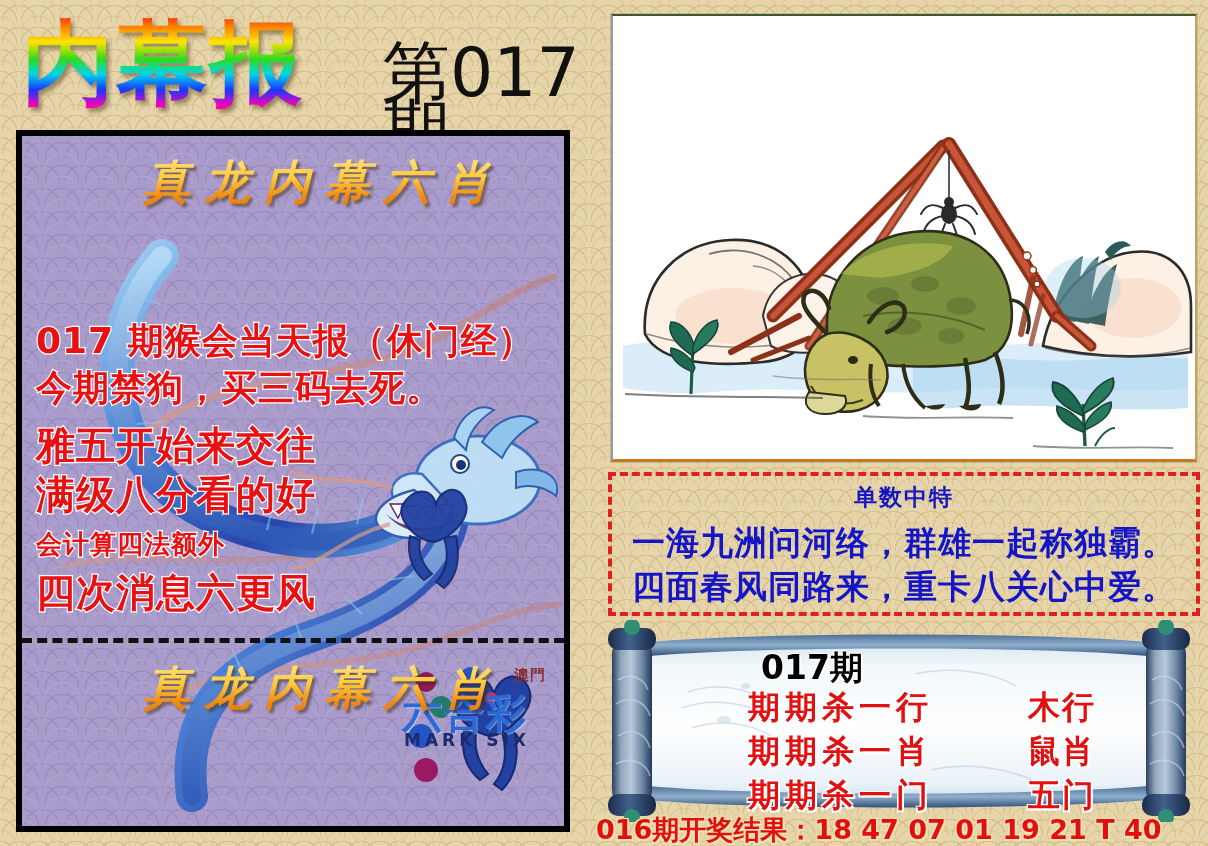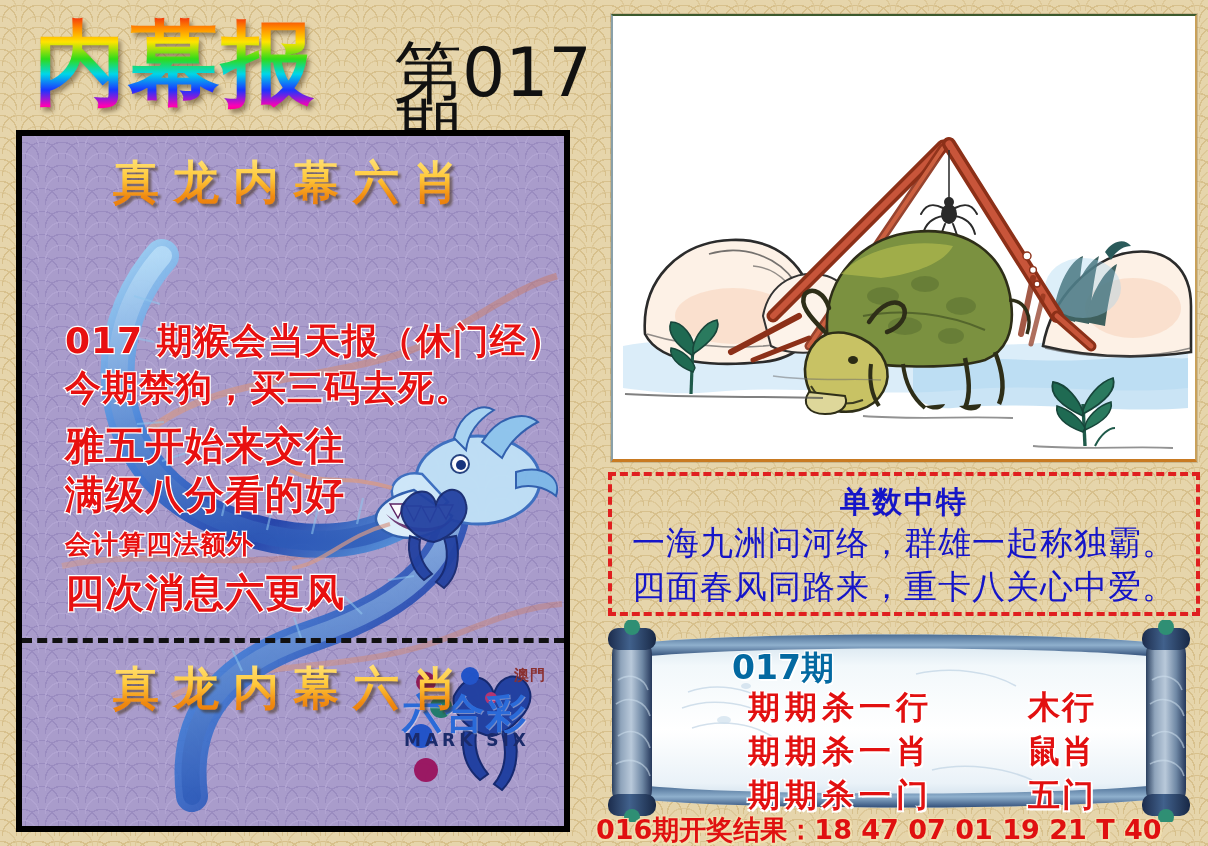--- a/index.html
+++ b/index.html
@@ -24,21 +24,21 @@
   .scallop2{
     position:absolute;inset:0;
     background-image:
       radial-gradient(circle at 50% 100%, transparent 0 16px, #dbc695 16px 17.5px, transparent 17.5px 100%);
     background-size:38px 22px;
     background-position:19px 11px;
     opacity:.85;
   }
 
   
-  #header{position:absolute;left:12px;top:0;width:600px;height:128px;}
+  #header{position:absolute;left:0;top:0;width:600px;height:128px;}
   #brand-title{
     position:absolute;left:22px;top:14px;
     font-size:92px;line-height:100px;font-weight:bold;
     font-family:"DejaVu Sans","Liberation Sans",sans-serif;
     letter-spacing:2px;
     background-image:linear-gradient(#f01f10 0%,#ff8a00 14%,#ffe400 28%,#2fdb1a 45%,#00d7e8 60%,#1b36ff 76%,#ff00b4 92%,#ff0060 100%);
     -webkit-background-clip:text;background-clip:text;color:transparent;
     filter:drop-shadow(3px 4px 2px rgba(90,70,40,.55));
   }
   #issue-label{
@@ -68,40 +68,42 @@
     background-size:40px 23px;background-position:20px 11px;
   }
 
   
   #dragon-art{position:absolute;left:0;top:0;width:542px;height:690px;opacity:.97;}
 
   .gold-title{
     position:absolute;width:100%;text-align:center;
     font-size:46px;font-weight:bold;letter-spacing:14px;
     font-family:"DejaVu Serif","Liberation Serif",serif;
+    font-style:italic;
     background-image:linear-gradient(#ffe88a 0%,#ffc93a 42%,#f08a10 72%,#e5750b 100%);
     -webkit-background-clip:text;background-clip:text;color:transparent;
     filter:drop-shadow(3px 3px 1px rgba(60,40,10,.5));
+    padding-left:31px;
   }
   #gold-title-top{top:16px;}
   #gold-title-bottom{top:522px;}
 
   #zodiac-headline{
     position:absolute;left:0;top:100px;width:100%;text-align:center;
     font-size:74px;line-height:78px;font-weight:bold;color:#ee1212;
     letter-spacing:2px;
     font-family:"DejaVu Sans","Liberation Sans",sans-serif;
     -webkit-text-stroke:3px #fff; paint-order:stroke fill;
     text-shadow:0 0 2px #fff;
   }
   .red-line{
     position:absolute;left:14px;width:520px;
     color:#e81010;font-weight:bold;
     font-family:"DejaVu Sans","Liberation Sans",sans-serif;
-    -webkit-text-stroke:2.4px #fff; paint-order:stroke fill;margin-left:29px;
+    -webkit-text-stroke:2.4px #fff; paint-order:stroke fill;
   }
   #note-line-1{top:185px;font-size:36px;line-height:40px;letter-spacing:1px;}
   #note-line-2{top:232px;font-size:36px;line-height:40px;letter-spacing:1px;}
   #verse-1{top:288px;font-size:39px;line-height:44px;letter-spacing:1px;}
   #verse-2{top:337px;font-size:39px;line-height:44px;letter-spacing:1px;}
   #verse-3{top:386px;font-size:26px;line-height:44px;letter-spacing:1px;}
   #verse-4{top:435px;font-size:39px;line-height:44px;letter-spacing:1px;}
 
   
   #marksix-logo{position:absolute;left:380px;top:522px;width:155px;height:95px;}
@@ -146,38 +148,38 @@
     overflow:hidden;
   }
   #illustration{position:absolute;left:0;top:0;width:582px;height:443px;}
 
   #verse-box{
     position:absolute;left:608px;top:472px;width:592px;height:144px;
     border:4px dashed #e01f1f;box-sizing:border-box;
   }
   #verse-title{
     position:absolute;left:0;top:6px;width:100%;text-align:center;
-    font-size:30px;font-weight:bold;color:#1515c8;letter-spacing:2px;
+    font-size:23px;font-weight:bold;color:#1515c8;letter-spacing:2px;
     font-family:"DejaVu Sans","Liberation Sans",sans-serif;
   }
   .verse-row{
     position:absolute;left:0;width:100%;text-align:center;
-    font-size:33px;line-height:38px;font-weight:normal;color:#1515c8;
+    font-size:33px;line-height:38px;font-weight:bold;color:#1515c8;
     letter-spacing:1px;
     font-family:"DejaVu Sans","Liberation Sans",sans-serif;
   }
   #verse-row-1{top:48px;}
   #verse-row-2{top:92px;}
 
   
   #scroll-banner{position:absolute;left:596px;top:620px;width:606px;height:202px;}
   #scroll-svg{position:absolute;left:0;top:0;width:606px;height:202px;}
   #scroll-issue{
-    position:absolute;left:136px;top:26px;width:160px;
-    font-size:33px;font-weight:bold;color:#0369a1;
+    position:absolute;left:136px;top:26px;width:160px;text-align:center;
+    font-size:33px;font-weight:bold;color:#000000;
     font-family:"DejaVu Sans","Liberation Sans",sans-serif;
     text-shadow:1.5px 1.5px 0 #fff,-1px -1px 0 #fff,1px -1px 0 #fff,-1px 1px 0 #fff;
   }
   .scroll-row{position:absolute;left:132px;width:420px;height:42px;}
   #scroll-row-1{top:66px;}
   #scroll-row-2{top:110px;}
   #scroll-row-3{top:154px;}
   .scroll-label{
     position:absolute;left:0;top:0;width:230px;
     font-size:32px;font-weight:bold;color:#e21010;letter-spacing:5px;

